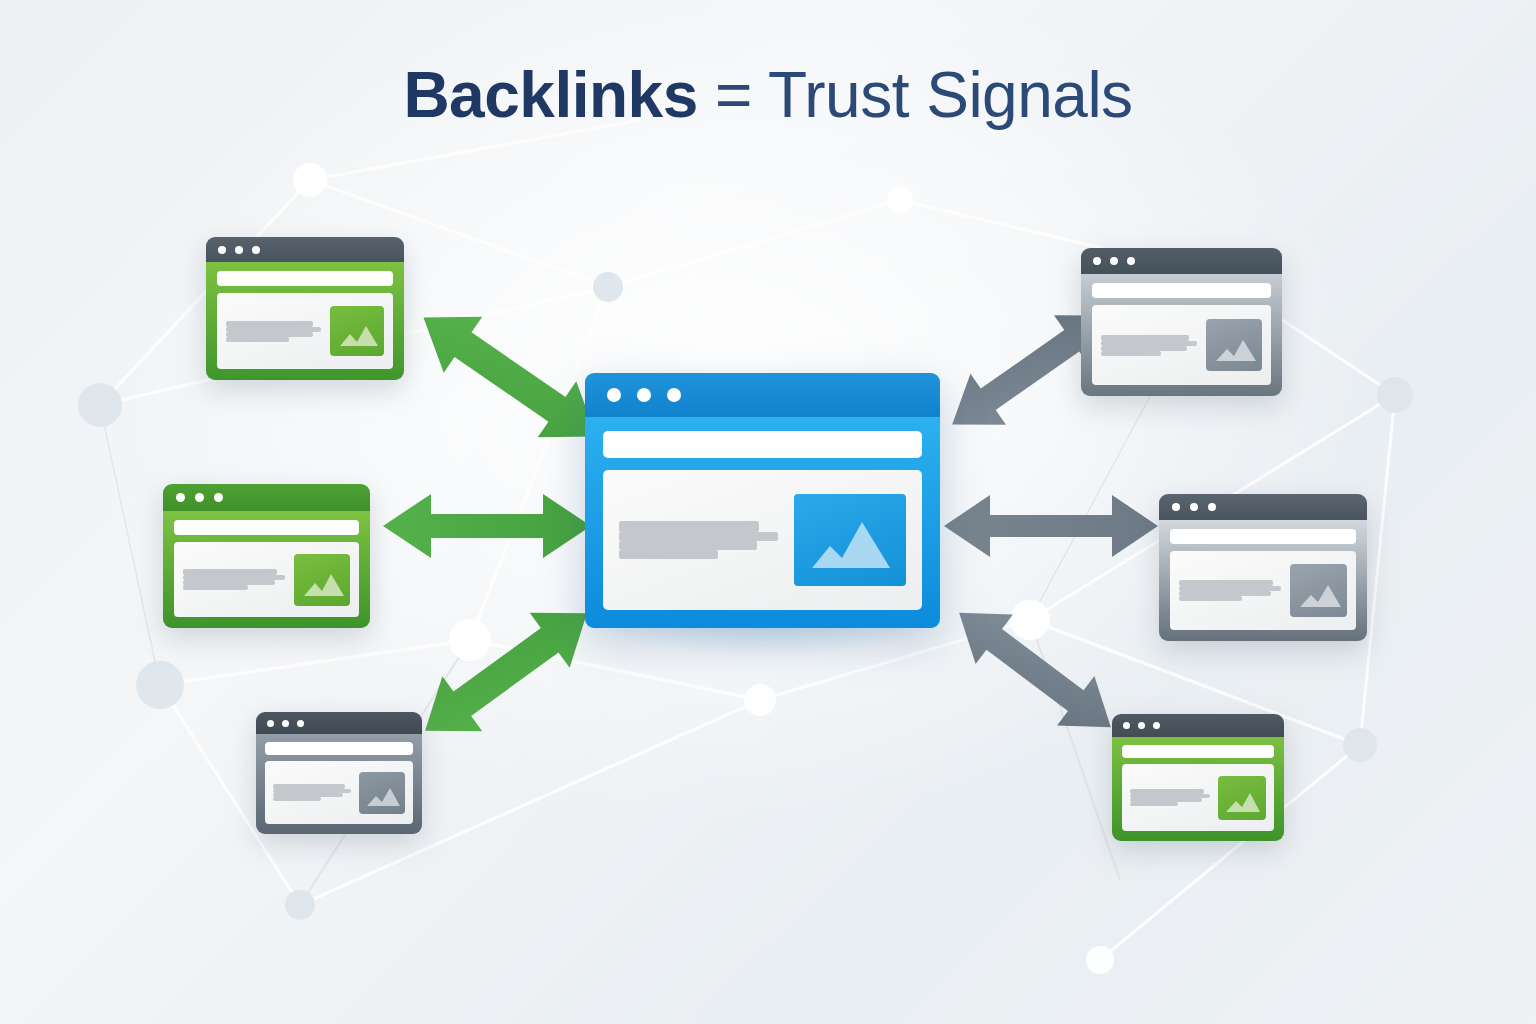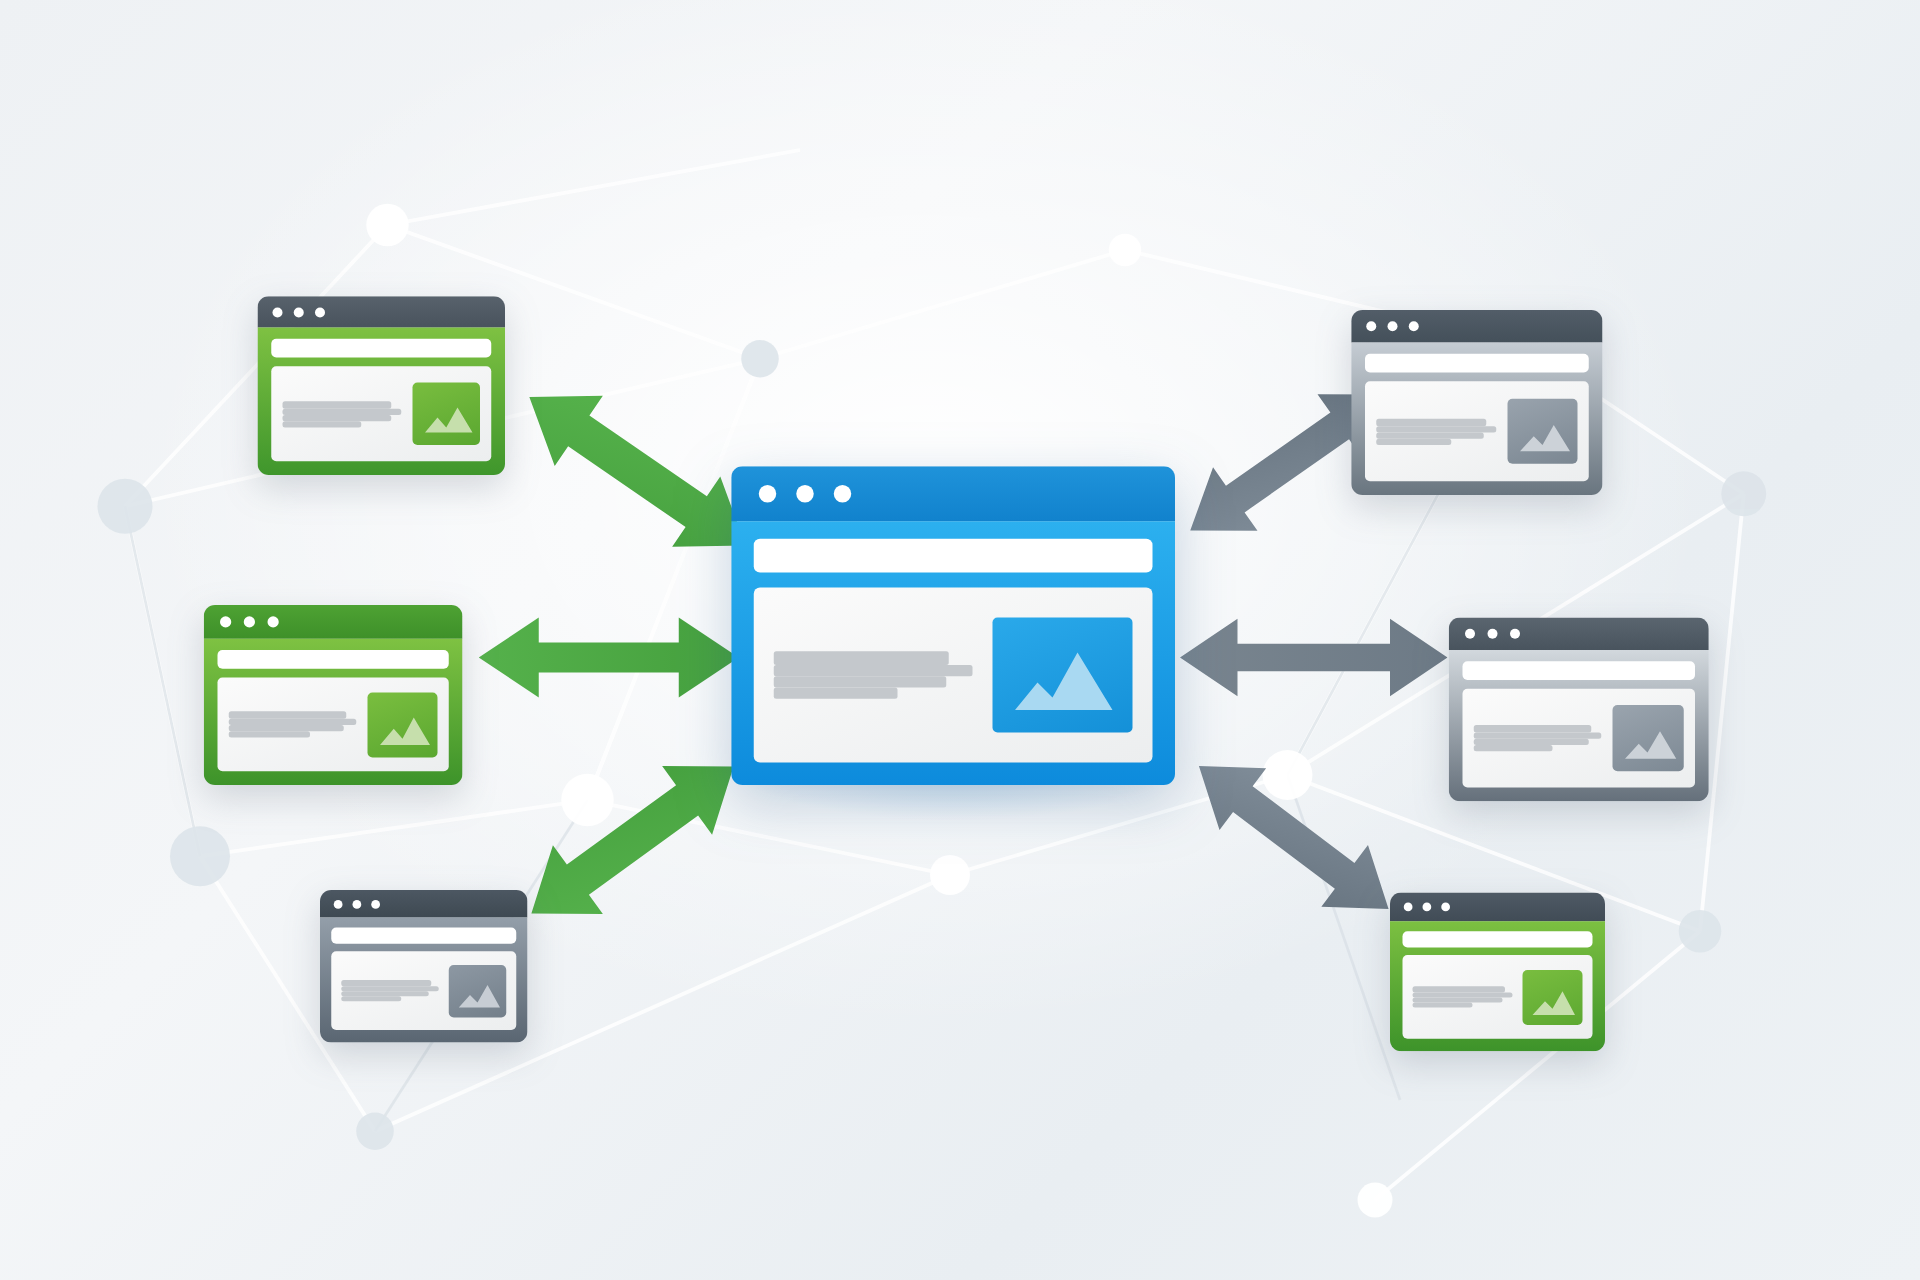--- a/index.html
+++ b/index.html
@@ -180,20 +180,23 @@
     <g fill="#ffffff" opacity="0.95">
       <circle cx="470" cy="640" r="21"></circle>
       <circle cx="760" cy="700" r="16"></circle>
       <circle cx="1030" cy="620" r="20"></circle>
       <circle cx="310" cy="180" r="17"></circle>
       <circle cx="900" cy="200" r="13"></circle>
       <circle cx="1100" cy="960" r="14"></circle>
     </g>
   </svg>
 
+  <div class="title">
+    <span class="strong">Backlinks</span><span class="light"> = Trust Signals</span>
+  </div>
 
   <svg class="arrow" style="left:405px; top:305px;" width="210" height="145" viewBox="0 0 210 145">
     <defs>
       <linearGradient id="gTL" x1="0" y1="0" x2="1" y2="1">
         <stop offset="0%" stop-color="#57b34c"></stop>
           <stop offset="100%" stop-color="#46a13f"></stop>
       </linearGradient>
     </defs>
     <g transform="rotate(34.5 105 72)">
       <path d="M0,72 L48,38 L48,57 L162,57 L162,38 L210,72 L162,106 L162,87 L48,87 L48,106 Z" fill="url(#gTL)"></path>

